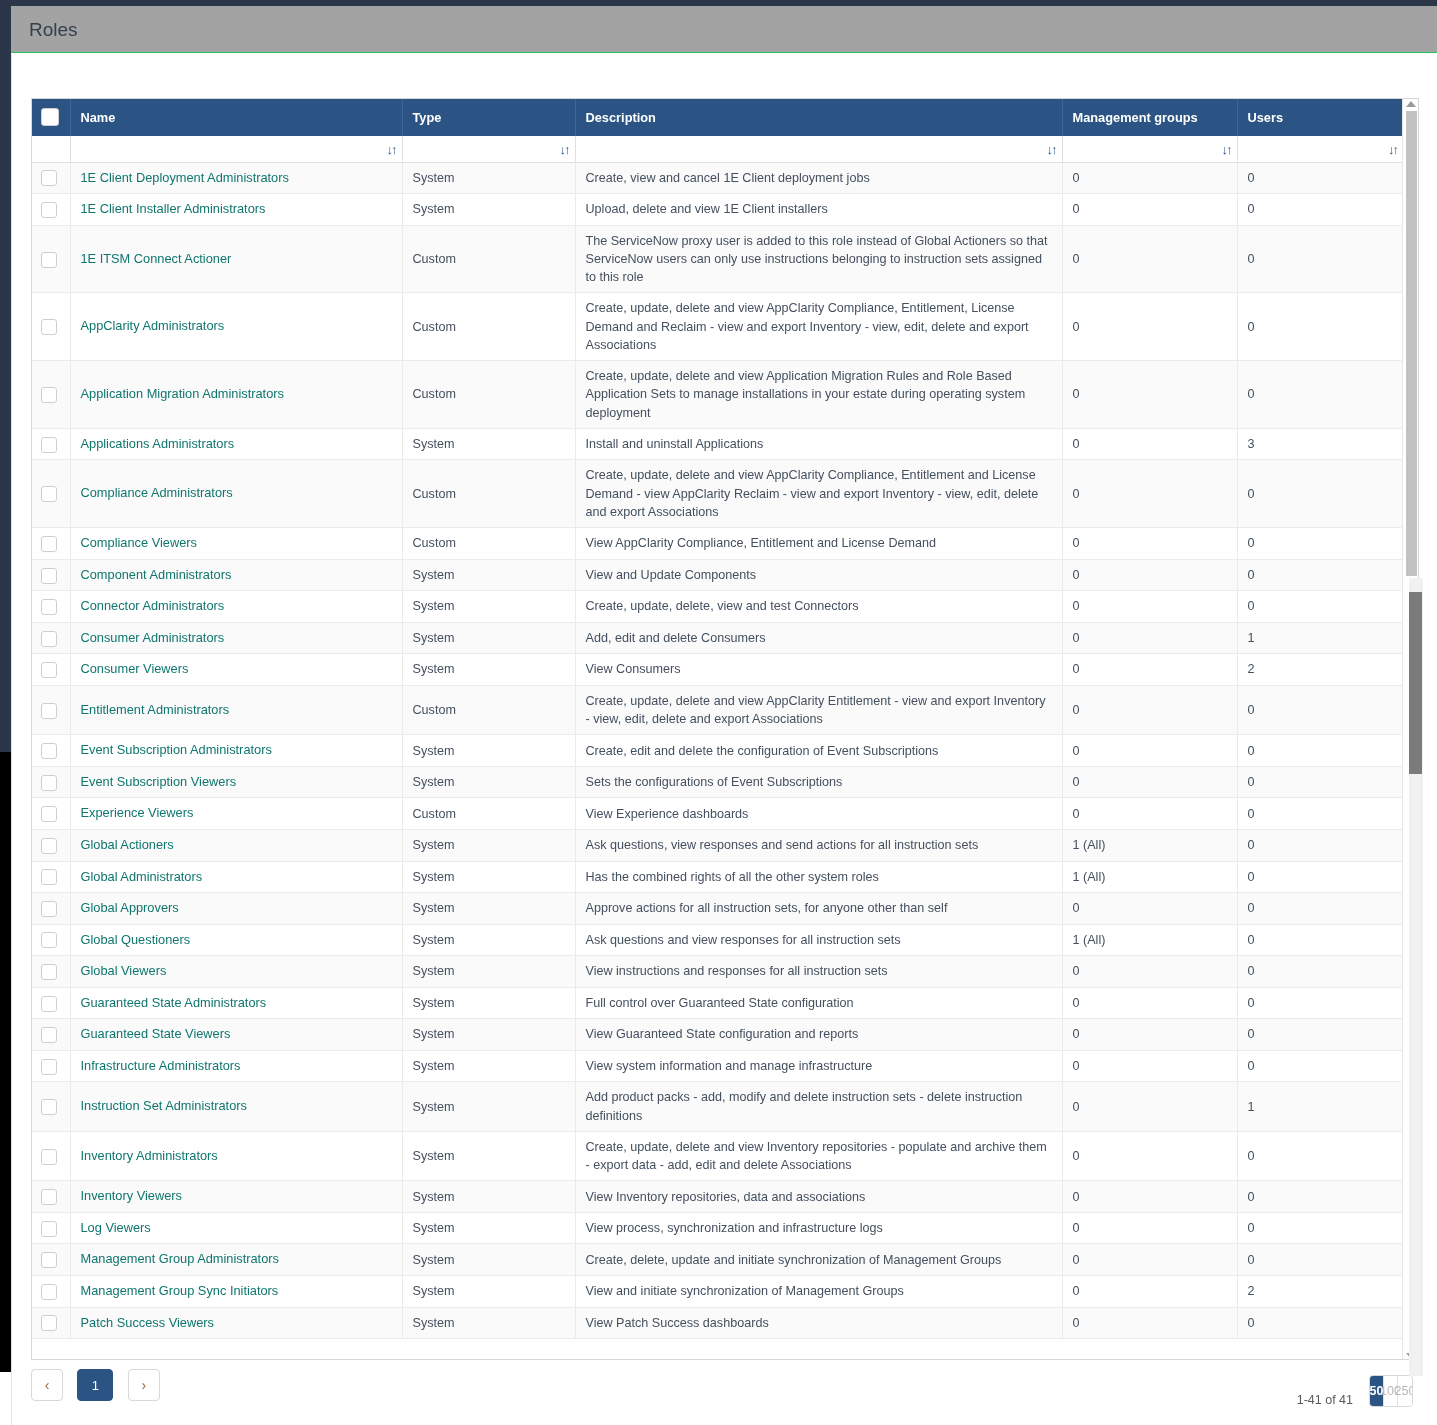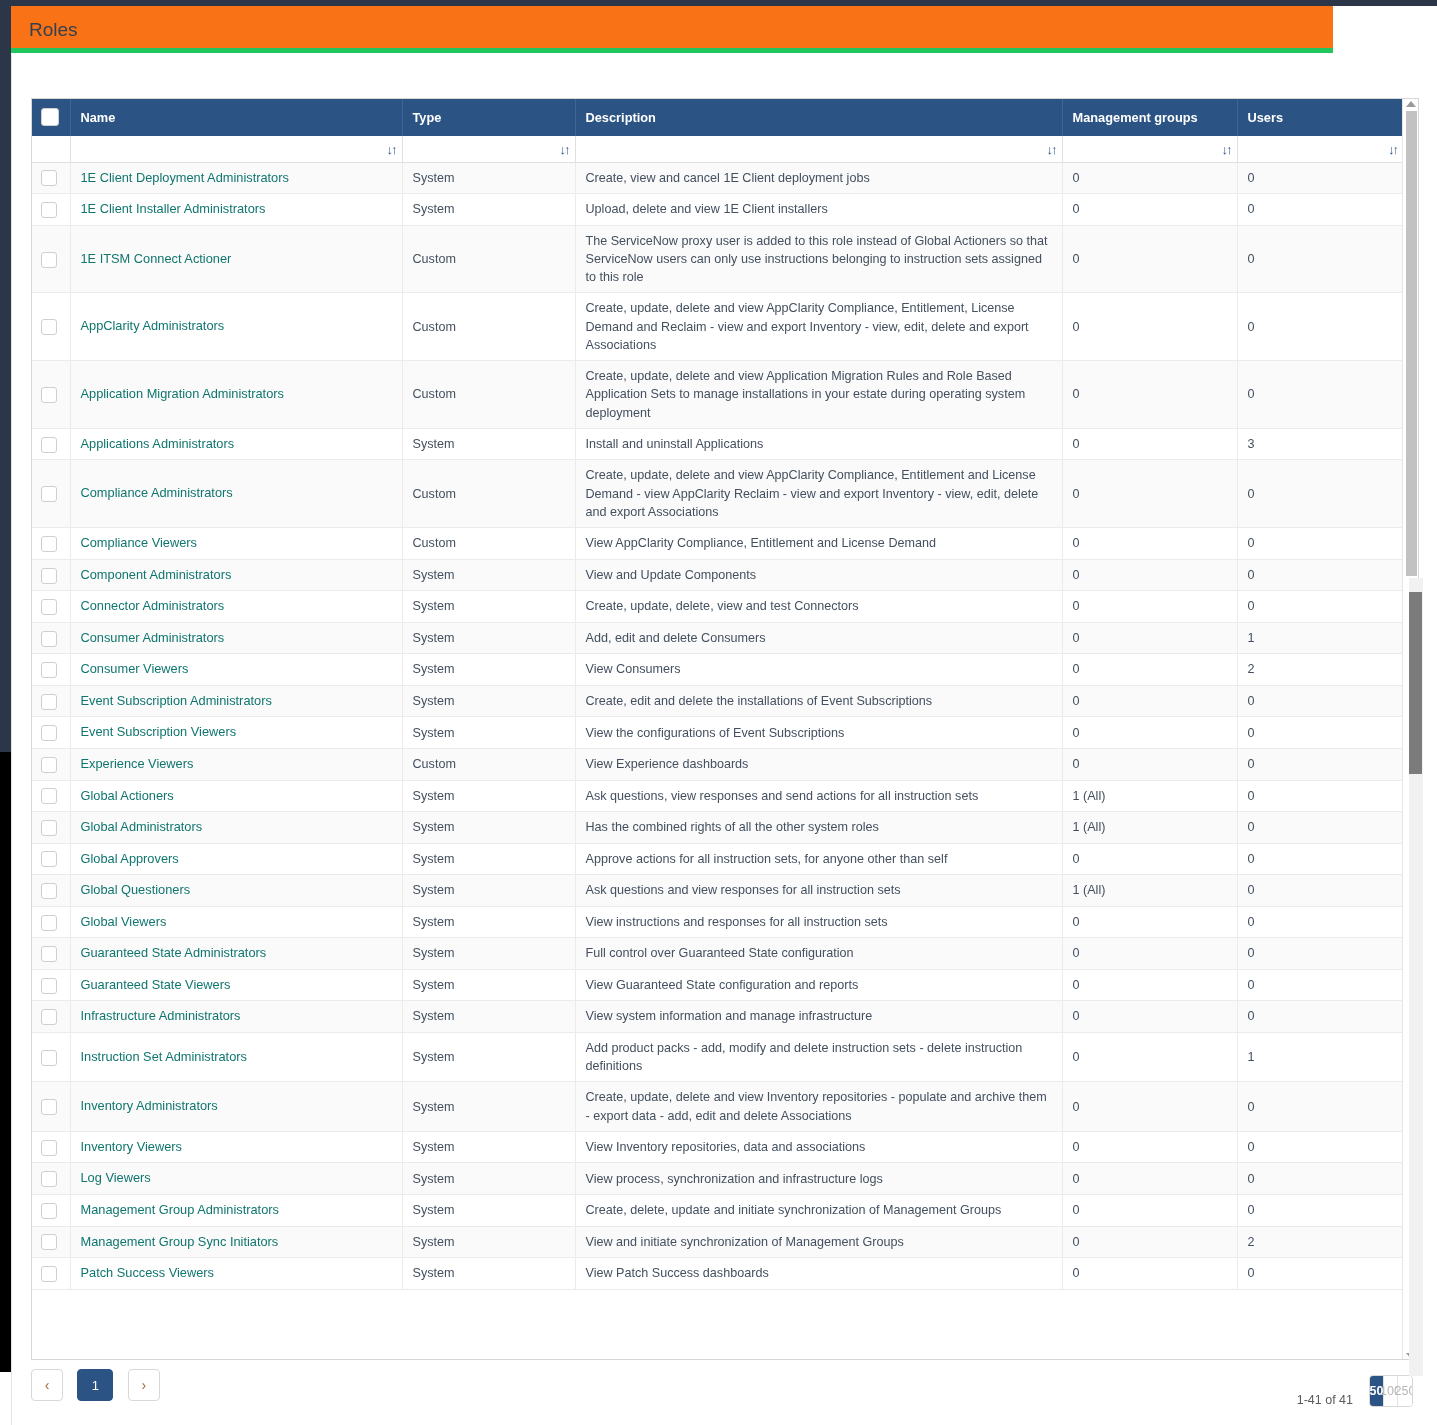--- a/index.html
+++ b/index.html
@@ -34,23 +34,23 @@
   }
   .right-black-rail {
     position: absolute; top: 746px; left: 1424px;
     width: 13px; height: 626px;
     background: #000000;
   }
 
   
   .page-header {
     position: absolute; top: 6px; left: 11px;
-    width: 1322px; height: 47px;
-    background: #f97316;
-    border-bottom: 5px solid #22c55e;
+    width: 1426px; height: 47px;
+    background: #a3a3a3;
+    border-bottom: 1px solid #22c55e;
   }
   .page-title {
     position: absolute; left: 18px; top: 13px;
     font-size: 19px; color: #33404f; font-weight: 400;
   }
 
   
   .content-area {
     position: absolute; top: 54px; left: 11px;
     width: 1426px; height: 1371px;
@@ -406,31 +406,39 @@
             <tr>
               <td class="cell-check"><span class="row-checkbox"></span></td>
               <td><a class="role-link">Consumer Viewers</a></td>
               <td>System</td>
               <td>View Consumers</td>
               <td>0</td>
               <td>2</td>
             </tr>
             <tr>
               <td class="cell-check"><span class="row-checkbox"></span></td>
+              <td><a class="role-link">Entitlement Administrators</a></td>
+              <td>Custom</td>
+              <td>Create, update, delete and view AppClarity Entitlement - view and export Inventory - view, edit, delete and export Associations</td>
+              <td>0</td>
+              <td>0</td>
+            </tr>
+            <tr>
+              <td class="cell-check"><span class="row-checkbox"></span></td>
               <td><a class="role-link">Event Subscription Administrators</a></td>
               <td>System</td>
-              <td>Create, edit and delete the installations of Event Subscriptions</td>
+              <td>Create, edit and delete the configuration of Event Subscriptions</td>
               <td>0</td>
               <td>0</td>
             </tr>
             <tr>
               <td class="cell-check"><span class="row-checkbox"></span></td>
               <td><a class="role-link">Event Subscription Viewers</a></td>
               <td>System</td>
-              <td>View the configurations of Event Subscriptions</td>
+              <td>Sets the configurations of Event Subscriptions</td>
               <td>0</td>
               <td>0</td>
             </tr>
             <tr>
               <td class="cell-check"><span class="row-checkbox"></span></td>
               <td><a class="role-link">Experience Viewers</a></td>
               <td>Custom</td>
               <td>View Experience dashboards</td>
               <td>0</td>
               <td>0</td>

